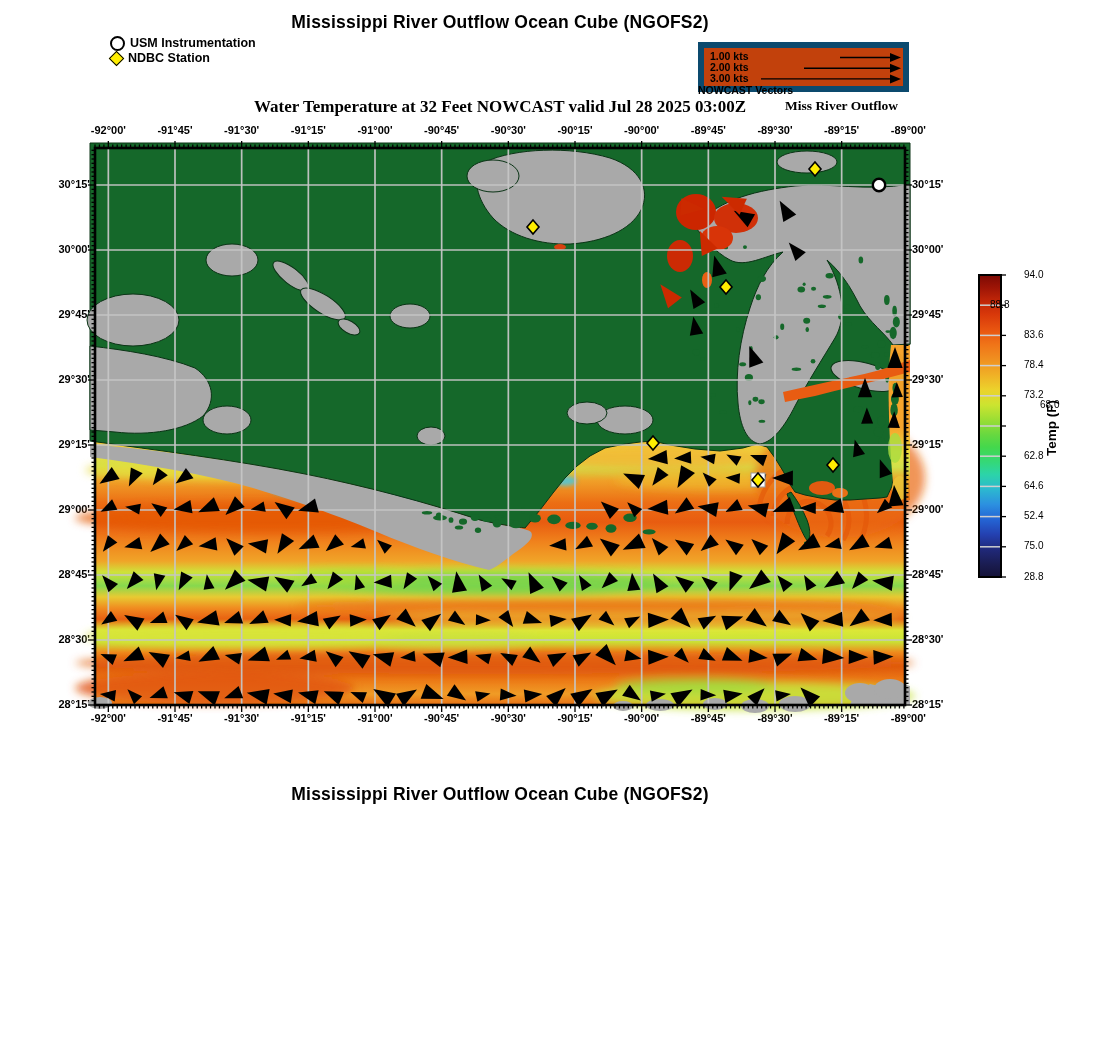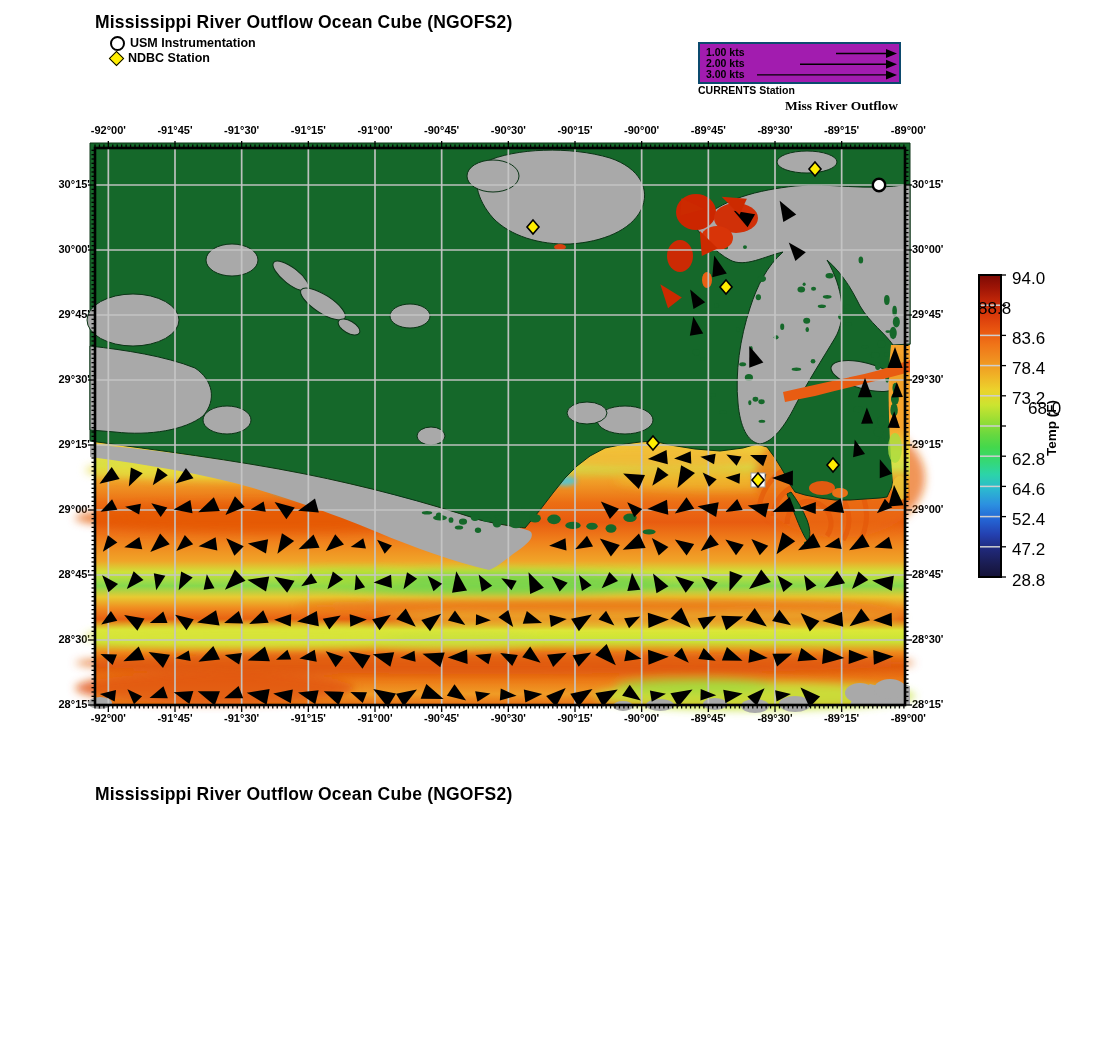--- a/index.html
+++ b/index.html
@@ -1,38 +1,38 @@
 <!DOCTYPE html>
 <html><head>
 <meta charset="utf-8">
 <style>
   html,body{margin:0;padding:0;background:#ffffff;}
   .page{position:relative;width:1100px;height:1050px;background:#fff;overflow:hidden;
         font-family:"Liberation Sans","DejaVu Sans",sans-serif;color:#000;}
   .abs{position:absolute;}
-  .top-title,.bottom-title{left:95px;width:810px;font-size:17.5px;font-weight:700;letter-spacing:.2px;}
+  .top-title,.bottom-title{left:95px;width:810px;text-align:center;font-size:17.5px;font-weight:700;letter-spacing:.2px;}
   .top-title{top:12px;}
   .bottom-title{top:784px;}
   .subtitle{left:95px;width:810px;top:97px;text-align:center;font-size:17px;font-weight:700;
             font-family:"Liberation Serif","DejaVu Serif",serif;}
   .region-label{left:785px;top:98px;font-size:13.5px;font-weight:700;
             font-family:"Liberation Serif","DejaVu Serif",serif;}
   .legend{left:110px;top:36px;}
   .legend-row{display:flex;align-items:center;height:14px;margin-bottom:1px;}
   .lg-circle{width:11px;height:11px;border:2.2px solid #000;border-radius:50%;background:#fff;display:inline-block;}
   .lg-diamond{width:9px;height:9px;border:1.6px solid #000;background:#ffee00;display:inline-block;transform:rotate(45deg);margin:1px;}
   .legend-row span.lbl{margin-left:5px;font-size:12.5px;font-weight:700;}
-  .currents-box{left:698px;top:42px;width:199px;height:38px;border:2px solid #0c4a6e;background:#a21caf;}
+  .currents-box{left:698px;top:42px;width:199px;height:38px;border:6px solid #0c4a6e;background:#c2410c;}
   .cur-label{position:absolute;left:6px;font-size:10.5px;font-weight:700;line-height:11px;}
   .currents-caption{left:698px;top:84px;font-size:10.5px;font-weight:700;}
   .tick-label{position:absolute;font-size:11px;font-weight:700;white-space:nowrap;}
   .xlab{width:60px;text-align:center;}
   .ylab-l{width:58px;text-align:right;}
   .ylab-r{width:58px;text-align:left;}
-  .cb-tick{position:absolute;font-size:17px;font-weight:400;}
+  .cb-tick{position:absolute;font-size:10px;font-weight:400;margin-left:12px;}
   .cb-label{left:1004px;top:420px;width:96px;height:16px;text-align:center;font-size:13.5px;font-weight:700;
             transform:rotate(-90deg);transform-origin:50% 50%;}
   svg{display:block;}
 </style>
 </head>
 <body>
 
 <div class="page">
 
   <div class="abs top-title">Mississippi River Outflow Ocean Cube (NGOFS2)</div>
@@ -54,22 +54,23 @@
     <div class="cur-label" style="top:25px">3.00 kts</div>
     <svg id="cur-arrows" width="199" height="38" viewBox="0 0 199 38" style="position:absolute;left:0;top:0">
         <line x1="136" y1="9.5" x2="186" y2="9.5" stroke="#000" stroke-width="1.4"></line>
         <path d="M186,5 L197,9.5 L186,14 Z" fill="#000"></path>
         <line x1="100" y1="20.2" x2="186" y2="20.2" stroke="#000" stroke-width="1.4"></line>
         <path d="M186,15.7 L197,20.2 L186,24.7 Z" fill="#000"></path>
         <line x1="57" y1="30.9" x2="186" y2="30.9" stroke="#000" stroke-width="1.4"></line>
         <path d="M186,26.4 L197,30.9 L186,35.4 Z" fill="#000"></path>
       </svg>
   </div>
-  <div class="abs currents-caption">CURRENTS Station</div>
-
+  <div class="abs currents-caption">NOWCAST Vectors</div>
+
+  <div class="abs subtitle">Water Temperature at 32 Feet NOWCAST valid Jul 28 2025 03:00Z</div>
   <div class="abs region-label">Miss River Outflow</div>
 
   <div id="xlabels-top">
       <div class="abs tick-label xlab" style="left: 78.333px; top: 124px;">-92°00'</div>
       <div class="abs tick-label xlab" style="left: 145px; top: 124px;">-91°45'</div>
       <div class="abs tick-label xlab" style="left: 211.667px; top: 124px;">-91°30'</div>
       <div class="abs tick-label xlab" style="left: 278.334px; top: 124px;">-91°15'</div>
       <div class="abs tick-label xlab" style="left: 345.001px; top: 124px;">-91°00'</div>
       <div class="abs tick-label xlab" style="left: 411.668px; top: 124px;">-90°45'</div>
       <div class="abs tick-label xlab" style="left: 478.335px; top: 124px;">-90°30'</div>
@@ -1244,19 +1245,19 @@
   <div id="cb-ticks">
       <div class="cb-tick" style="left: 1012px; top: 268.5px;">94.0</div>
       <div class="cb-tick" style="left: 978px; top: 298.7px;">88.8</div>
       <div class="cb-tick" style="left: 1012px; top: 328.9px;">83.6</div>
       <div class="cb-tick" style="left: 1012px; top: 359.1px;">78.4</div>
       <div class="cb-tick" style="left: 1012px; top: 389.3px;">73.2</div>
       <div class="cb-tick" style="left: 1012px; top: 399px; padding-left: 16px;">68.0</div>
       <div class="cb-tick" style="left: 1012px; top: 449.7px;">62.8</div>
       <div class="cb-tick" style="left: 1012px; top: 479.9px;">64.6</div>
       <div class="cb-tick" style="left: 1012px; top: 510.1px;">52.4</div>
-      <div class="cb-tick" style="left: 1012px; top: 540.3px;">47.2</div>
+      <div class="cb-tick" style="left: 1012px; top: 540.3px;">75.0</div>
       <div class="cb-tick" style="left: 1012px; top: 570.5px;">28.8</div>
     </div>
   <div class="abs cb-label">Temp (F)</div>
 
   <div class="abs bottom-title">Mississippi River Outflow Ocean Cube (NGOFS2)</div>
 </div>
 
 </body></html>

